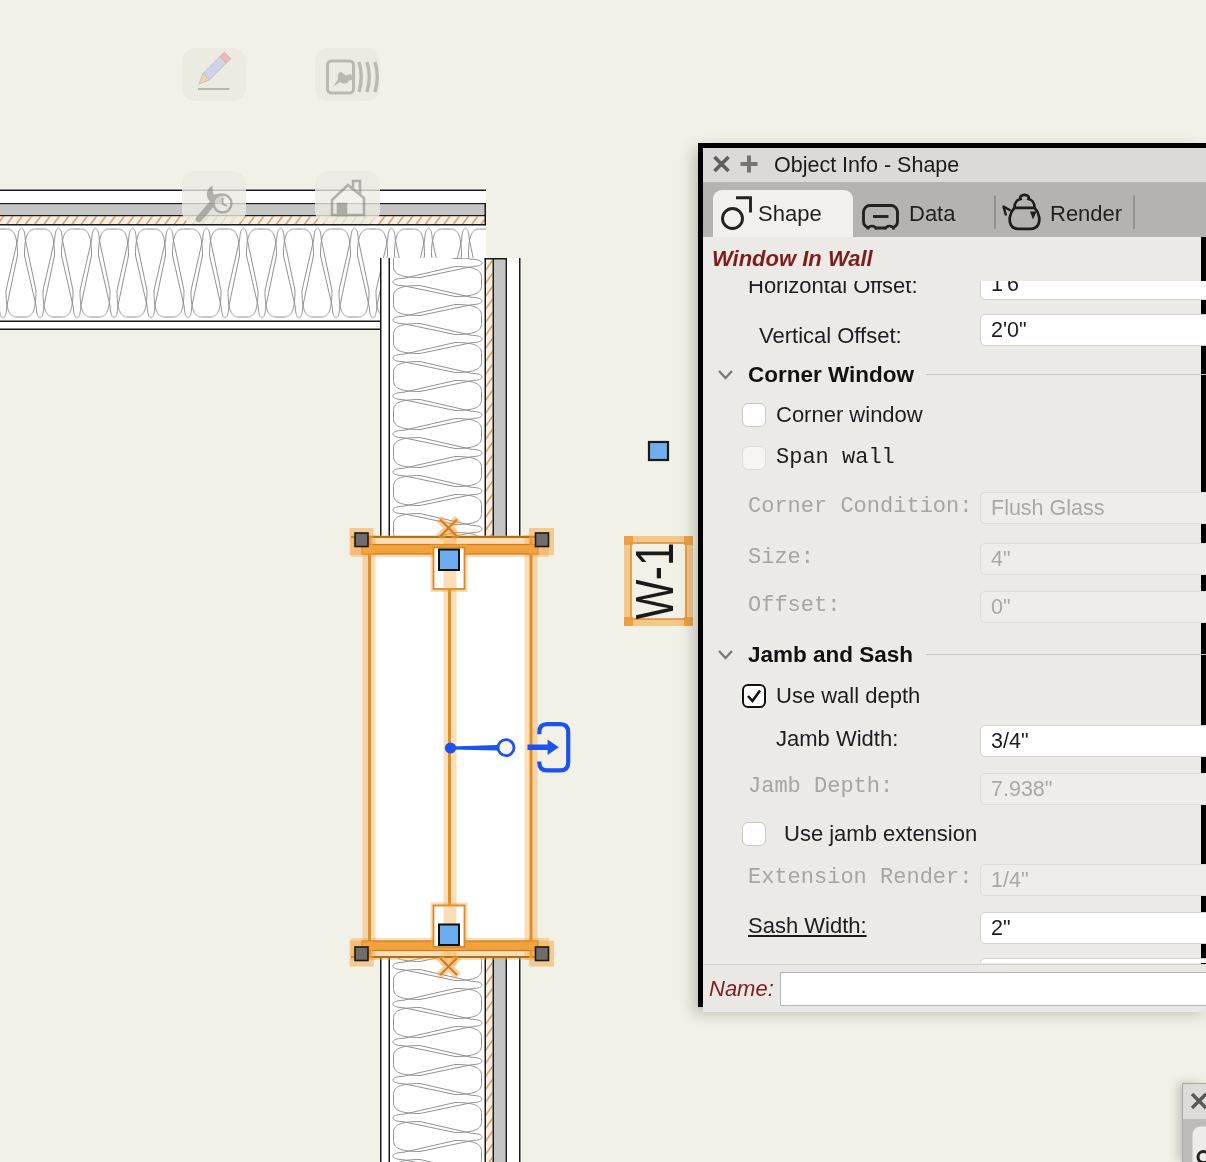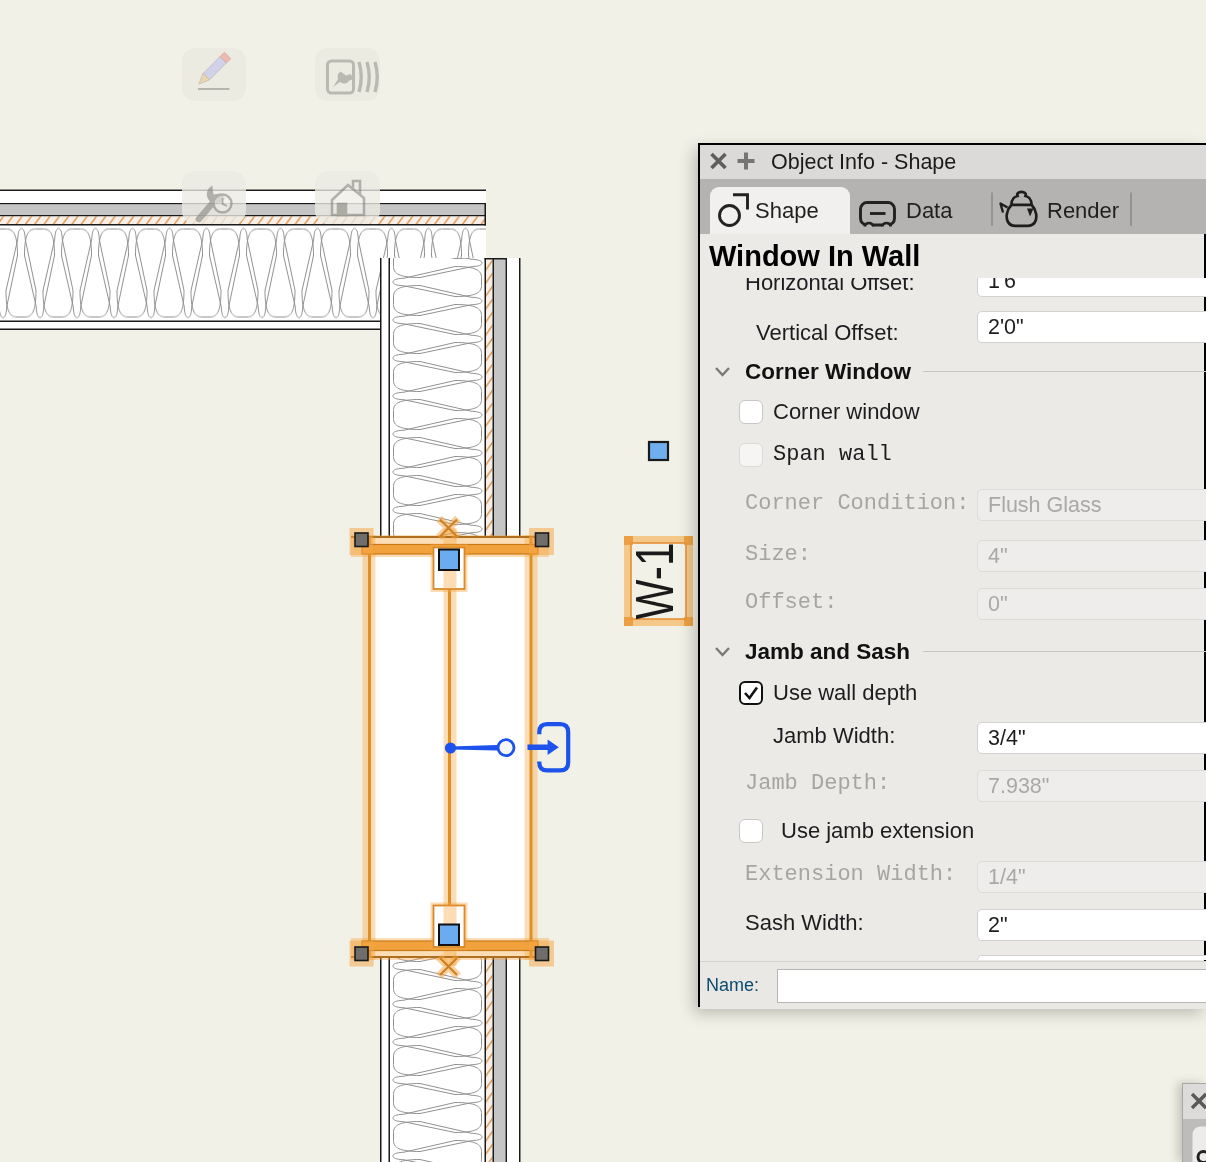--- a/index.html
+++ b/index.html
@@ -175,21 +175,21 @@
 
     <g opacity="0.52" stroke="#7b7b73" stroke-width="2.6" fill="none">
       <path d="M 332,200 L 348,185 L 364,198 L 364,215 L 332,215 Z" fill="rgba(255,255,255,0.35)"></path>
       <path d="M 353,188 L 353,181 L 360,181 L 360,194"></path>
       <rect x="338" y="204" width="8" height="11" fill="#7b7b73"></rect>
     </g>
   </g>
 </svg>
 
 <div id="panel" class="abs" style="left:698px;top:143px;width:508px;height:864px;background:#eceae7;
-     box-shadow:-4px 6px 14px rgba(60,60,50,0.30); border:2px solid #000000; box-sizing:border-box;">
+     box-shadow:-4px 6px 14px rgba(60,60,50,0.30); border:5px solid #000000; box-sizing:border-box;">
 
   <div class="abs" style="left:0;top:0;width:508px;height:33.5px;background:#dbdad8;"></div>
   <svg class="abs" style="left:0;top:0;" width="508" height="34">
     <path d="M 11.5,9 L 25.5,23 M 25.5,9 L 11.5,23" stroke="#5e5e5e" stroke-width="3.6"></path>
     <path d="M 46,7.5 L 46,24.5 M 37.5,16 L 54.5,16" stroke="#757575" stroke-width="4"></path>
   </svg>
   <div class="abs" style="left:71px;top:0;width:300px;height:33px;line-height:34px;font-size:21.5px;color:#1b1b1b;">Object Info - Shape</div>
 
   <div class="abs" style="left:0;top:33.5px;width:508px;height:55.5px;background:#b5b3b1;"></div>
   <div class="abs" style="left:10px;top:42px;width:140px;height:47px;background:#f1f0ee;border-radius:9px 9px 0 0;"></div>
@@ -214,21 +214,21 @@
       <path d="M 311.5,25.8 L 331.5,25.8 C 336.5,31 337.5,38.5 335,43 C 333.5,45.8 331,46.8 327.5,46.8 L 315.5,46.8 C 312,46.8 309.5,45.8 308,43 C 305.5,38.5 306.5,31 311.5,25.8 Z" stroke-linejoin="round"></path>
       <path d="M 307.5,28.5 L 300.5,24.5 L 303,33.5" stroke-width="2.4" stroke-linejoin="round"></path>
     </g>
     <path d="M 327,29.5 L 333.5,29.5 L 330,37.5 Z" fill="#1d1d1d"></path>
     <line x1="431" y1="13.5" x2="431" y2="47" stroke="#8b8b89" stroke-width="1.6"></line>
   </svg>
   <div class="abs" style="left:55px;top:42px;width:80px;height:47px;line-height:47px;font-size:22px;color:#1f1f1f;">Shape</div>
   <div class="abs" style="left:206px;top:42px;width:80px;height:47px;line-height:47px;font-size:22px;color:#1f1f1f;">Data</div>
   <div class="abs" style="left:347px;top:42px;width:90px;height:47px;line-height:47px;font-size:22px;color:#1f1f1f;">Render</div>
 
-  <div class="abs" style="left:9px;top:89px;width:300px;height:44px;line-height:44px;font-size:29px;font-weight:bold;color:#000000;">Window In Wall</div>
+  <div class="abs" style="left:9px;top:89px;width:300px;height:44px;line-height:44px;font-size:22px;font-weight:bold;color:#7f1d1d;font-style:italic;">Window In Wall</div>
 
   <div class="abs" style="left:0;top:133px;width:508px;height:682px;overflow:hidden;">
 
     <div class="abs lbl" style="left:45px;top:-11px;">Horizontal Offset:</div>
     <div class="abs fld" style="top:-13.5px;">
         <span>1'6"</span>
       </div>
 
     <div class="abs lbl" style="left:56px;top:32.8px;margin-top:6px;">Vertical Offset:</div>
     <div class="abs fld" style="top:33px;">
@@ -281,36 +281,36 @@
       </div>
 
     <div class="abs lbl dis" style="left:45px;top:490px;">Jamb Depth:</div>
     <div class="abs fld fldd" style="top:492px;">
         <span>7.938"</span>
       </div>
 
     <div class="abs cb" style="left:39px;top:541px;"></div>
     <div class="abs clbl" style="left:73px;top:541px;margin-left:8px;">Use jamb extension</div>
 
-    <div class="abs lbl dis" style="left:45px;top:580.8px;">Extension Width:</div>
+    <div class="abs lbl dis" style="left:45px;top:580.8px;">Extension Render:</div>
     <div class="abs fld fldd" style="top:582.5px;">
         <span>1/4"</span>
       </div>
 
-    <div class="abs lbl" style="left:45px;top:628.5px;">Sash Width:</div>
+    <div class="abs lbl" style="left:45px;top:628.5px;text-decoration:underline;">Sash Width:</div>
     <div class="abs fld" style="top:630.5px;">
         <span>2"</span>
       </div>
 
     <div class="abs fld" style="top:676.5px;height:40px;"></div>
   </div>
 
   <div class="abs" style="left:0;top:815.5px;width:508px;height:1.5px;background:#d2d1cf;"></div>
   <div class="abs" style="left:0;top:817px;width:508px;height:47px;background:#e9e8e5;"></div>
-  <div class="abs" style="left:6px;top:817px;width:90px;height:47px;line-height:47px;font-size:18px;color:#0c4a6e;">Name:</div>
+  <div class="abs" style="left:6px;top:817px;width:90px;height:47px;line-height:47px;font-size:22px;color:#7f1d1d;font-style:italic;">Name:</div>
   <div class="abs" style="left:77px;top:824px;width:431px;height:34px;background:#fff;border:1px solid #b7b6b4;box-sizing:border-box;"></div>
 </div>
 <style>
   .lbl{font-size:22px;color:#1d1d1f;height:32px;line-height:32px;white-space:nowrap;}
   .sect{font-size:22.5px;font-weight:bold;color:#111;height:32px;line-height:32px;white-space:nowrap;}
   .dis{color:#a5a5a3;font-family:Liberation Mono, monospace;}
   .fld{left:277px;width:240px;height:32px;background:#fff;border:1px solid #d2d1cf;border-radius:5px;box-sizing:border-box;}
   .fld span{display:block;margin-left:10px;font-size:21.5px;line-height:30px;color:#1d1d1f;}
   .fldd{background:#eeedeb;border-color:#dddcda;}
   .fldd span{color:#a8a8a6;}

